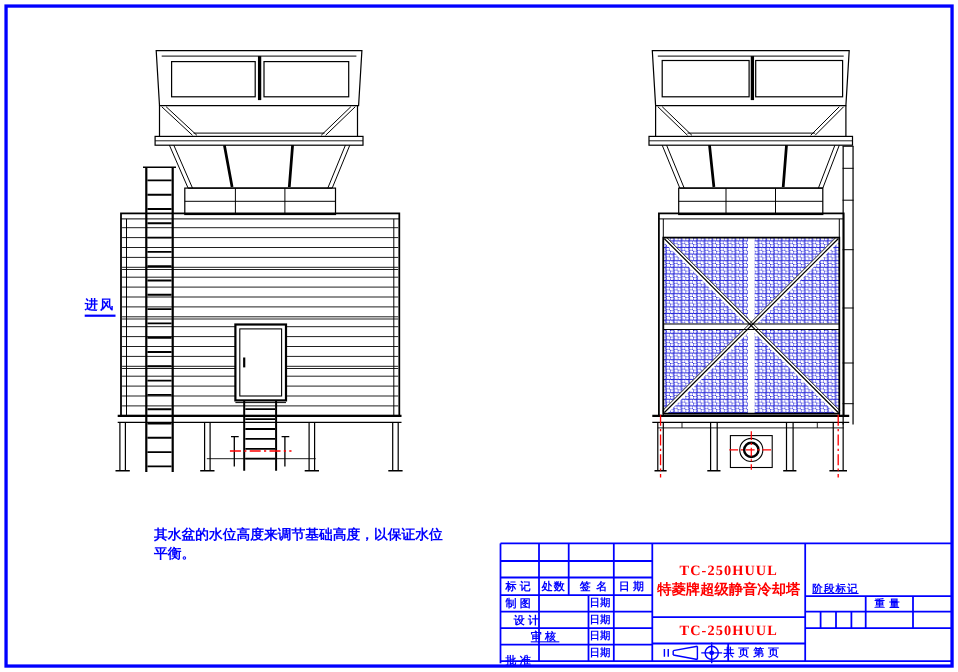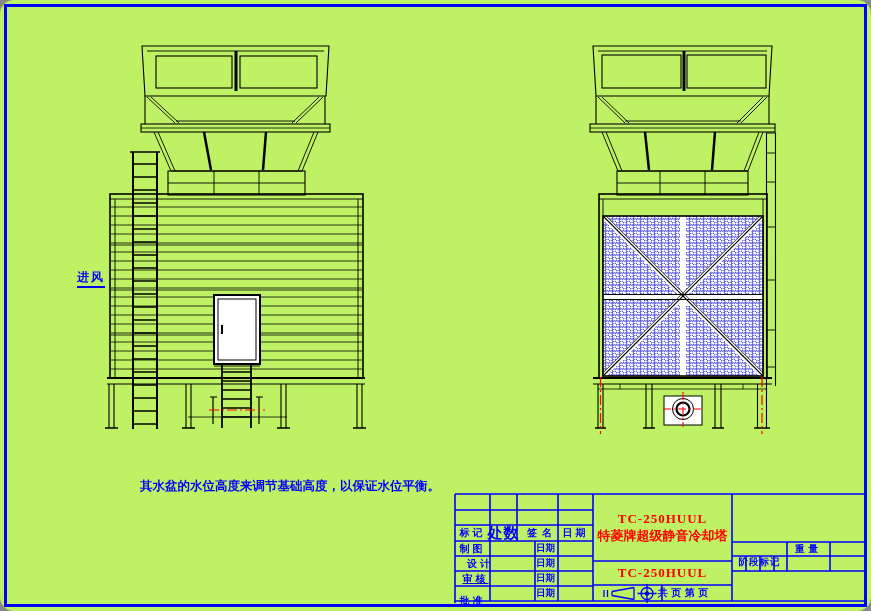--- a/index.html
+++ b/index.html
@@ -1,26 +1,26 @@
 <!DOCTYPE html>
 <html><head>
 <meta charset="utf-8">
 <style>
   html,body{margin:0;padding:0;background:#888;}
   .page{
-    position:relative;width:871px;height:611px;background:#bef264;
-    font-family:"DejaVu Sans",sans-serif;overflow:hidden;margin:0 auto;border-radius:14px;
+    position:relative;width:871px;height:611px;background:#ffffff;
+    font-family:"DejaVu Sans",sans-serif;overflow:hidden;margin:0 auto;
   }
   svg{position:absolute;left:0;top:0;}
   .t{position:absolute;display:flex;align-items:center;justify-content:center;
      color:#0000ff;font-weight:bold;white-space:nowrap;}
   .left{justify-content:flex-start;}
   .red{color:#ff0000;font-family:Liberation Serif, serif;}
   .col{flex-direction:column;line-height:1.25;}
-  .note{align-items:flex-start;line-height:17px;}
+  .note{align-items:flex-start;flex-direction:column;line-height:17px;}
   .underlined{border-bottom:2px solid #0000ff;padding-bottom:1px;}
 </style>
 </head>
 <body>
 
 <div class="page">
 
 <svg width="871" height="611" viewBox="0 0 871 611">
   <defs>
     <pattern id="mesh" width="7" height="6" patternUnits="userSpaceOnUse">
@@ -173,39 +173,39 @@
 </svg>
 
   <div class="t underlined" style="left:77px;top:269px;height:16px;font-size:12px;letter-spacing:2px;">进风</div>
 
   <div class="t note left" style="left:140px;top:477px;width:290px;font-size:12.5px;">
     <div>其水盆的水位高度来调节基础高度，以保证水位</div>
     <div>平衡。</div>
   </div>
 
   <div class="t" style="left:455px;top:525px;width:35px;height:16px;font-size:10px;letter-spacing:3px;font-family:Liberation Serif, serif;">标记</div>
-  <div class="t" style="left:490px;top:525px;width:27px;height:16px;font-size:15px;letter-spacing:1px;text-align:right;">处数</div>
+  <div class="t" style="left:490px;top:525px;width:27px;height:16px;font-size:10px;letter-spacing:1px;text-align:right;">处数</div>
   <div class="t" style="left:517px;top:525px;width:50px;height:16px;font-size:10px;letter-spacing:5px;">签名</div>
   <div class="t" style="left:558px;top:525px;width:35px;height:16px;font-size:10px;letter-spacing:3px;">日期</div>
 
   <div class="t" style="left:455px;top:541px;width:35px;height:15px;font-size:10px;letter-spacing:3px;">制图</div>
   <div class="t" style="left:533px;top:541px;width:25px;height:15px;font-size:9.5px;">日期</div>
   <div class="t" style="left:455px;top:556px;width:50px;height:15px;font-size:10px;letter-spacing:3px;">设计</div>
   <div class="t" style="left:533px;top:556px;width:25px;height:15px;font-size:9.5px;">日期</div>
-  <div class="t" style="left:458px;top:571px;width:35px;height:15px;font-size:10px;letter-spacing:3px;text-decoration:underline;">审核</div>
+  <div class="t" style="left:478px;top:571px;width:35px;height:15px;font-size:10px;letter-spacing:3px;text-decoration:underline;">审核</div>
   <div class="t" style="left:533px;top:571px;width:25px;height:15px;font-size:9.5px;">日期</div>
   <div class="t" style="left:455px;top:586px;width:35px;height:29px;font-size:10px;letter-spacing:3px;">批准</div>
   <div class="t" style="left:533px;top:586px;width:25px;height:15px;font-size:9.5px;">日期</div>
 
   <div class="t col red" style="left:593px;top:494px;width:139px;height:67px;">
     <div style="font-size:13px;letter-spacing:1px;">TC-250HUUL</div>
     <div style="font-size:13px;">特菱牌超级静音冷却塔</div>
   </div>
   <div class="t red" style="left:593px;top:561px;width:139px;height:24px;font-size:13px;letter-spacing:1px;">TC-250HUUL</div>
 
   <div class="t" style="left:648px;top:585px;width:70px;height:16px;font-size:10px;">共  页  第  页</div>
 
-  <div class="t" style="left:732px;top:548px;width:55px;height:28px;font-size:9.5px;letter-spacing:1px;">阶段标记</div>
+  <div class="t" style="left:732px;top:521px;width:55px;height:28px;font-size:9.5px;letter-spacing:1px;text-decoration:underline;">阶段标记</div>
   <div class="t" style="left:787px;top:542px;width:43px;height:14px;font-size:9.5px;letter-spacing:4px;">重量</div>
   <div class="t" style="left:830px;top:542px;width:35px;height:14px;font-size:9.5px;letter-spacing:3px;padding-left:36px;">比例</div>
 
 
 </div>
 
 </body></html>

